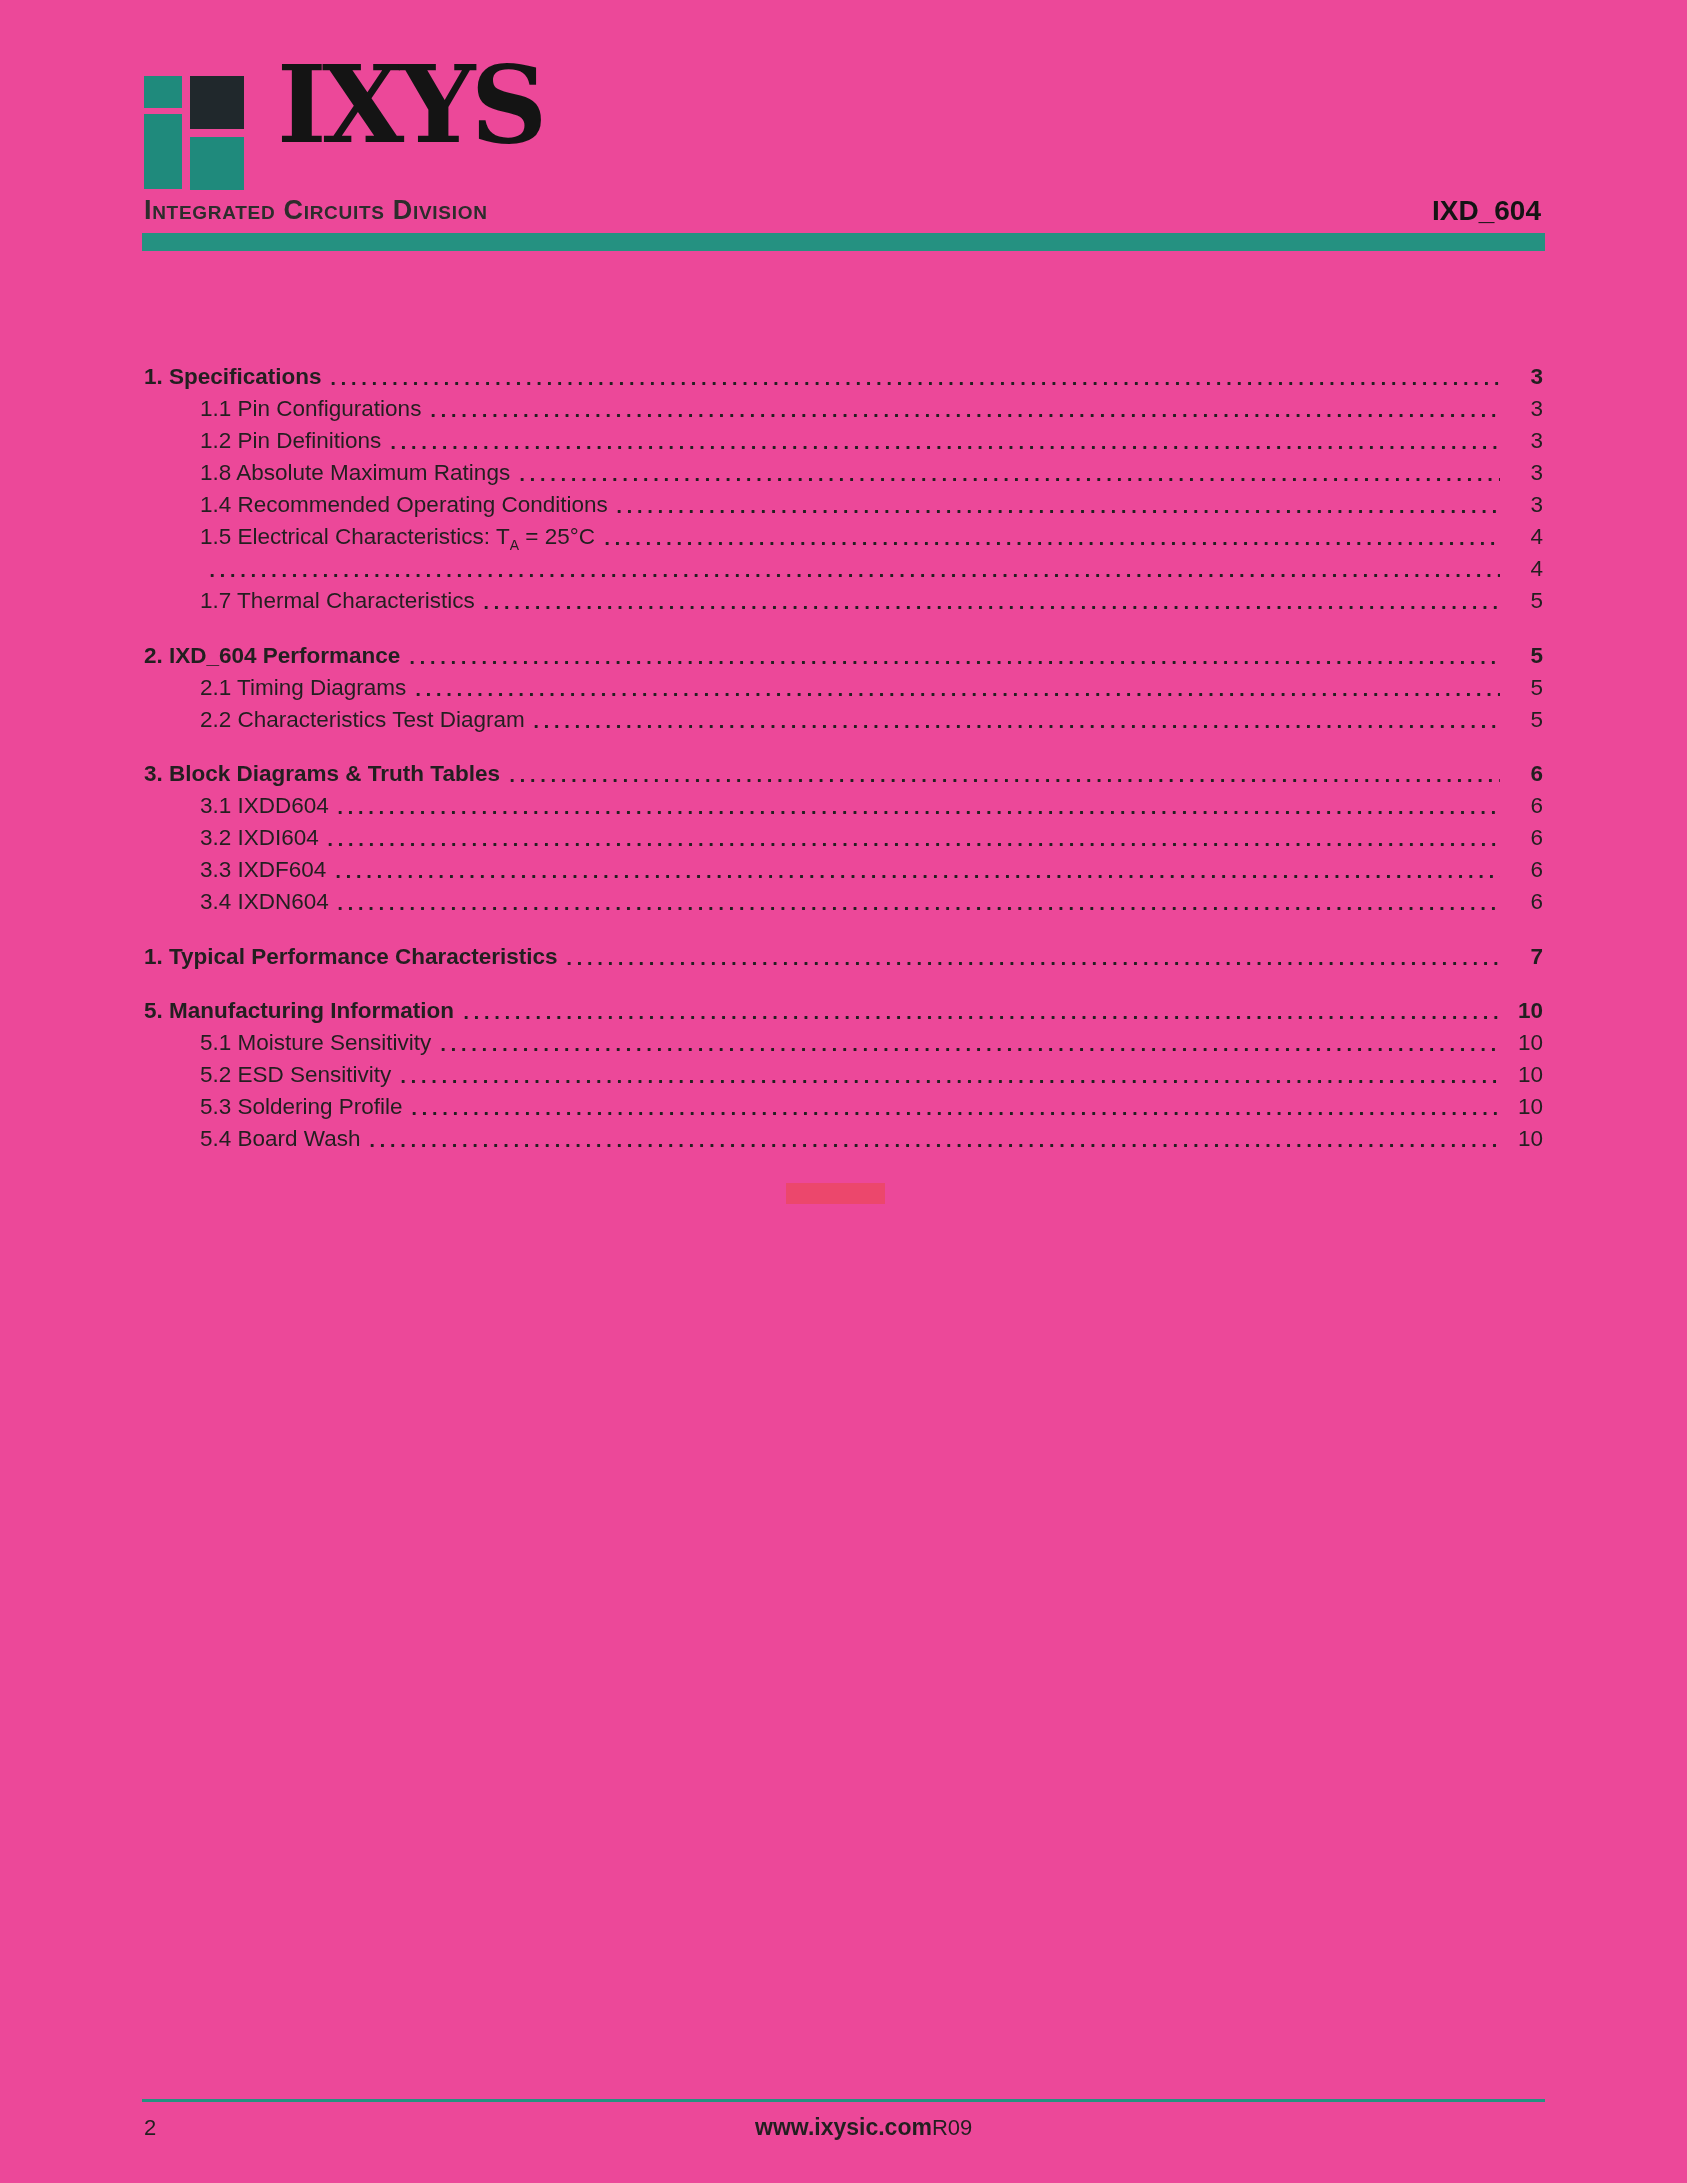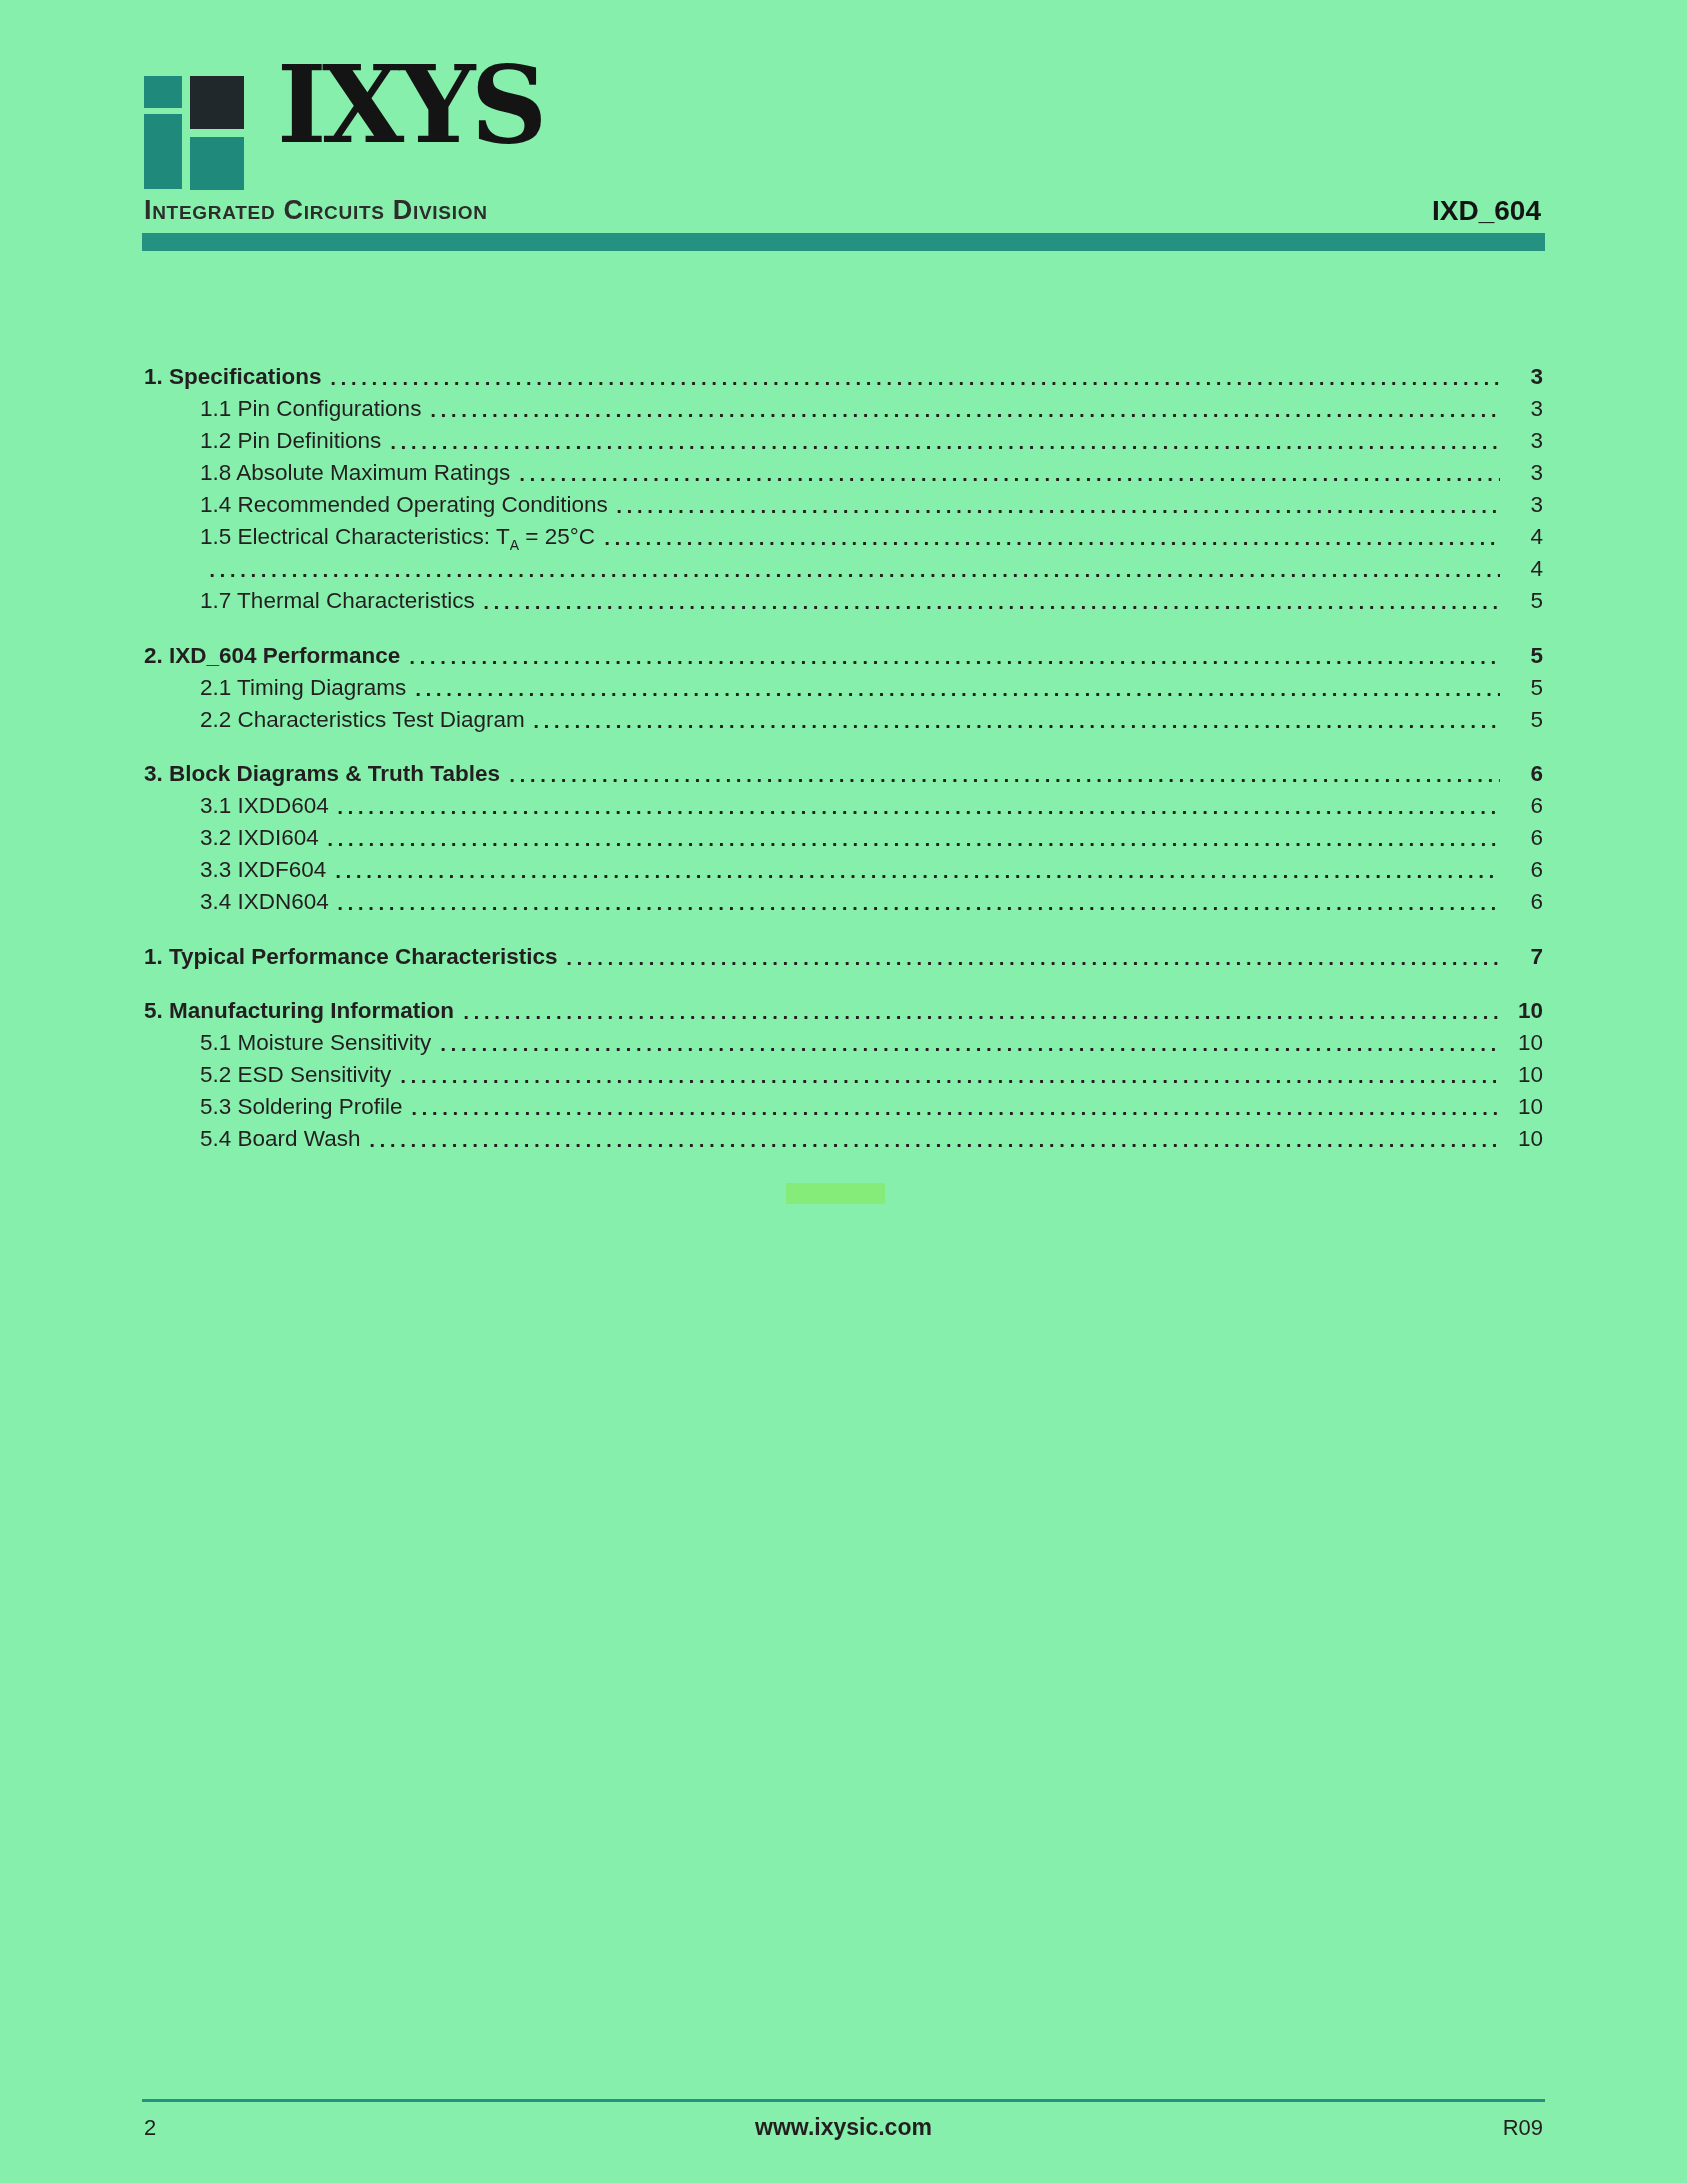--- a/index.html
+++ b/index.html
@@ -8,21 +8,21 @@
     background: #ffffff;
   }
   body {
     width: 1687px;
     height: 2183px;
     position: relative;
     font-family: "Liberation Sans", sans-serif;
     color: #231f20;
     overflow: hidden;
   }
-  .page { position: absolute; inset: 0; background: #86efac; }
+  .page { position: absolute; inset: 0; background: #ec4899; }
 
   
   .logo-mark { position: absolute; left: 144px; top: 76px; width: 126px; height: 114px; }
   .sq { position: absolute; }
   .sq1 { left: 0;    top: 0;    width: 38px;  height: 32px;  background: #1f8a7c; }
   .sq2 { left: 46px; top: 0;    width: 54px;  height: 53px;  background: #20282c; }
   .sq3 { left: 0;    top: 38px; width: 38px;  height: 75px; background: #1f8a7c; }
   .sq4 { left: 46px; top: 61px; width: 54px;  height: 53px;  background: #1f8a7c; }
 
   .logo-text {
@@ -78,21 +78,21 @@
     position: absolute; left: 142px; right: 142px; top: 2099px;
     height: 3.3px; background: #259181;
   }
   .footer-row {
     position: absolute; left: 144px; right: 144px; top: 2114px;
     display: grid; grid-template-columns: 1fr auto 1fr; align-items: baseline;
     font-size: 22px; color: #231f20;
   }
   .footer-page { text-align: left; }
   .footer-site { text-align: center; font-weight: 700; font-size: 23px; }
-  .footer-rev  { text-align: right; }
+  .footer-rev  { text-align: left; }
 </style>
 </head>
 <body>
 
 <div class="page">
 
   <div>
     <div class="logo-mark">
       <div class="sq sq1"></div>
       <div class="sq sq2"></div>

